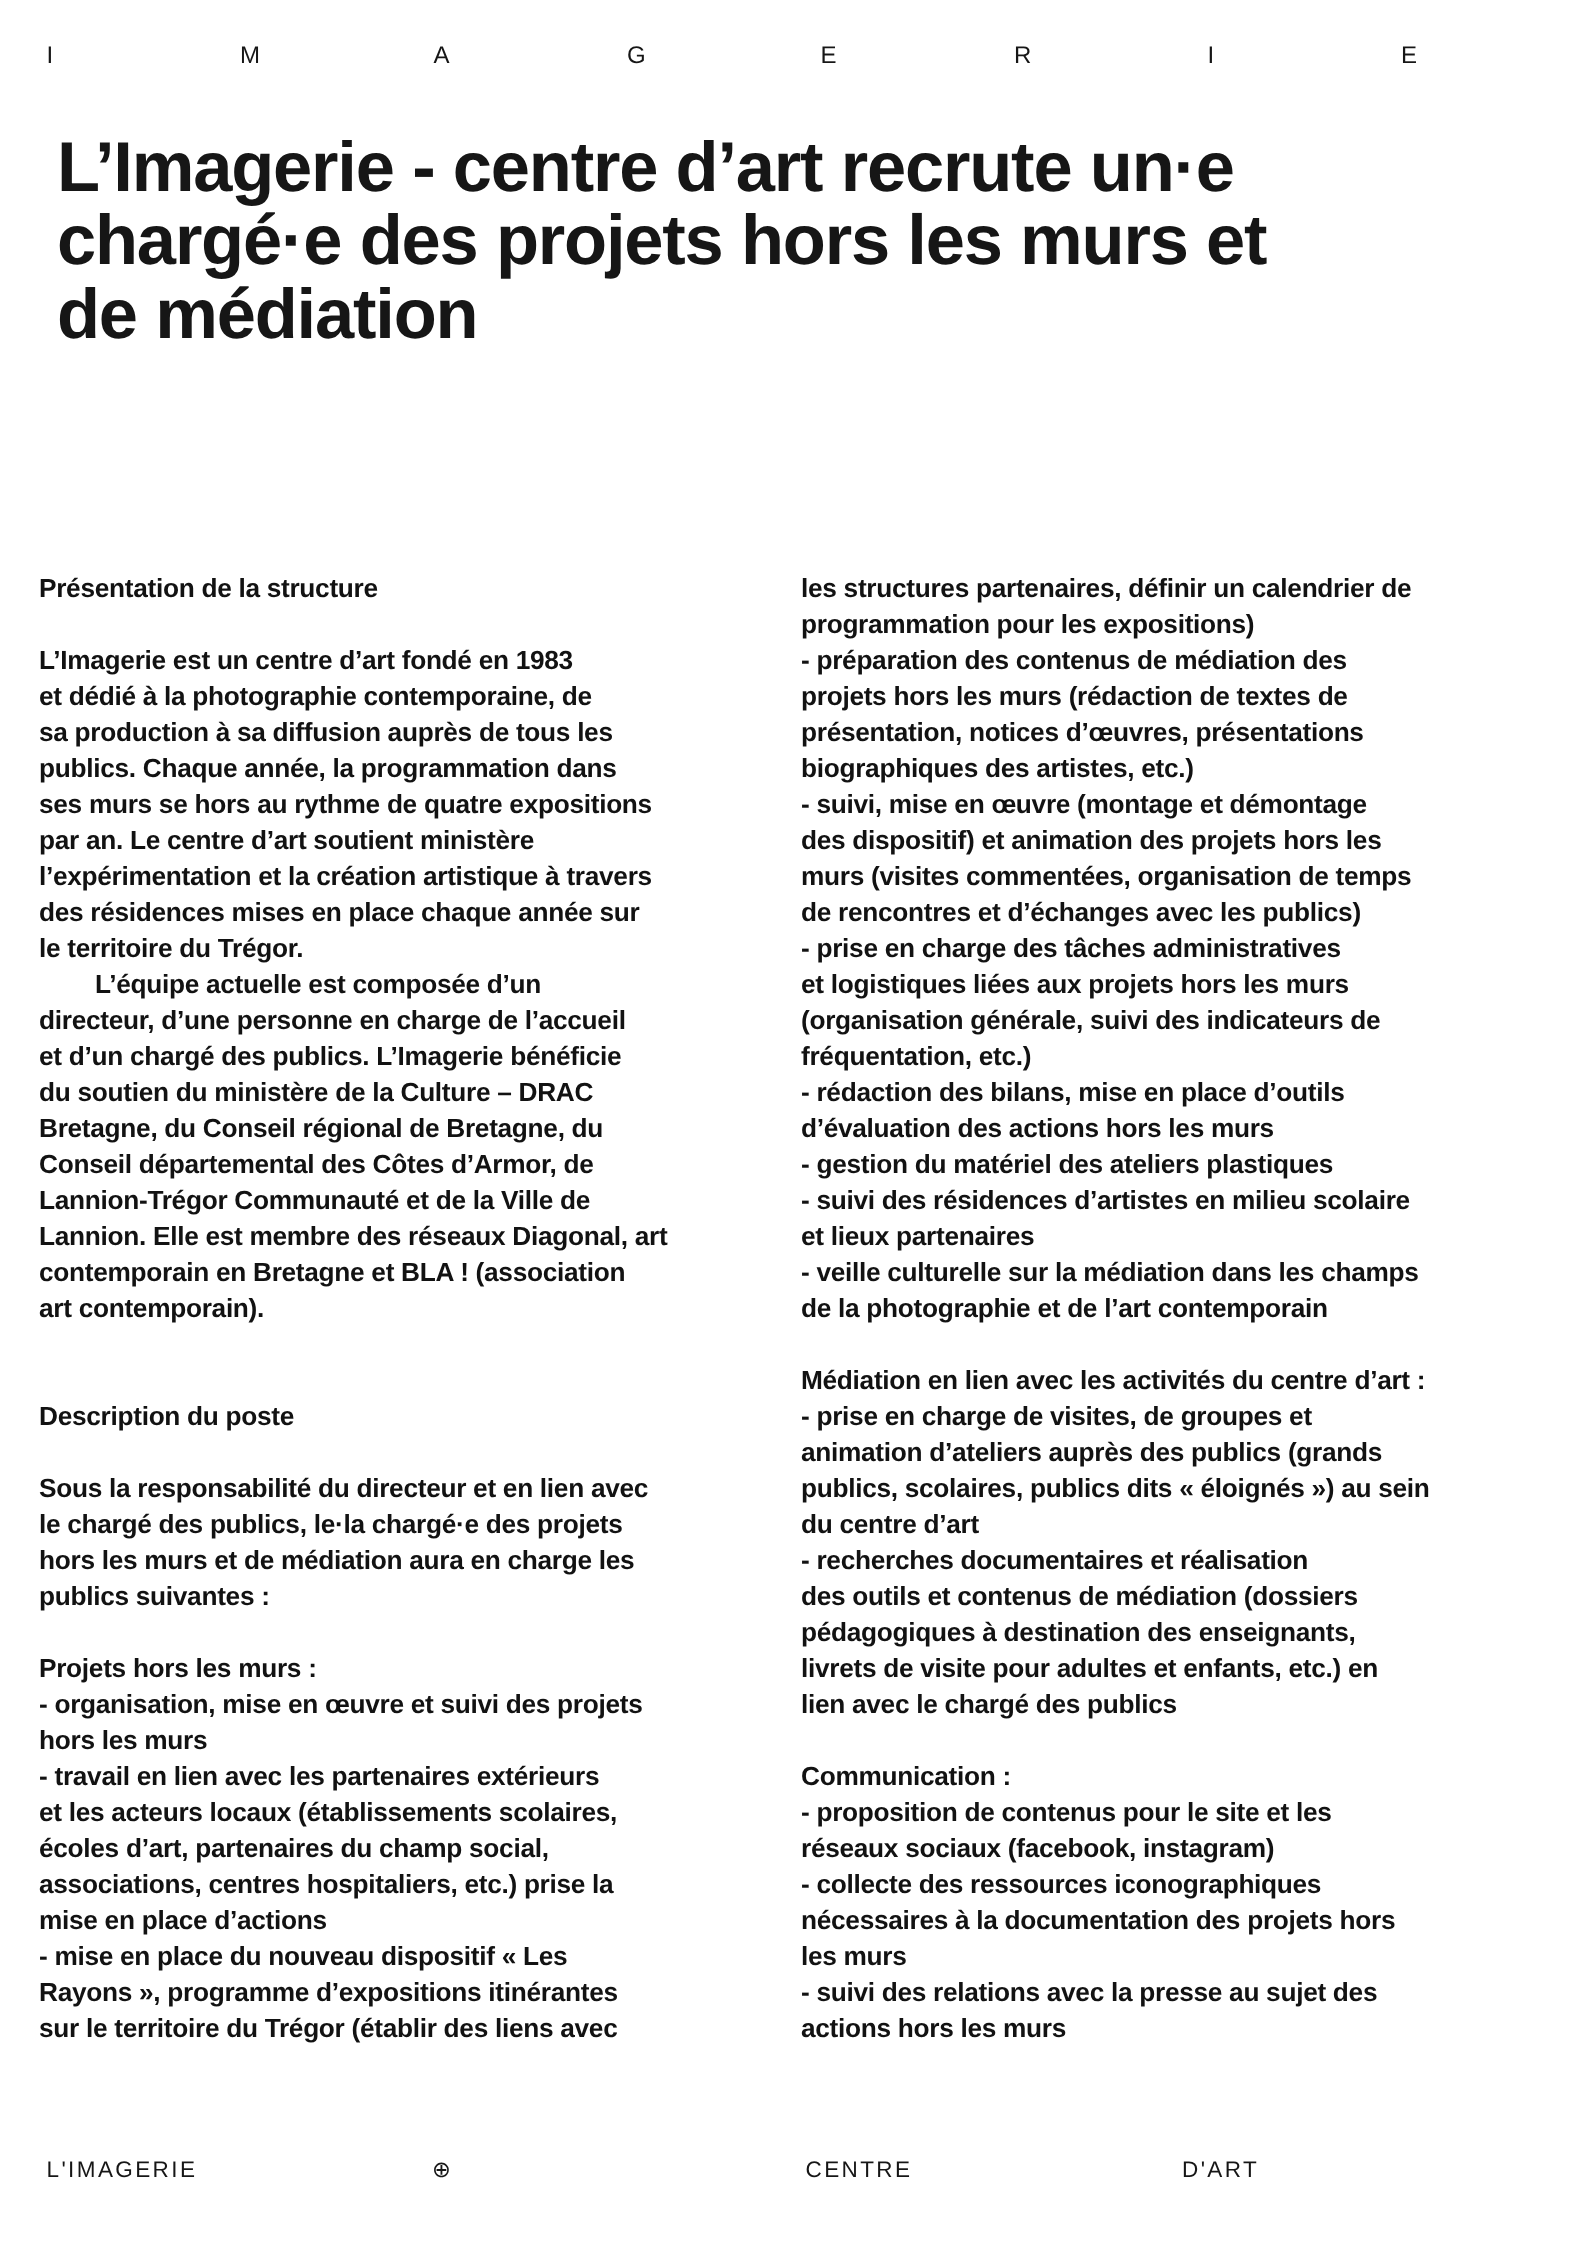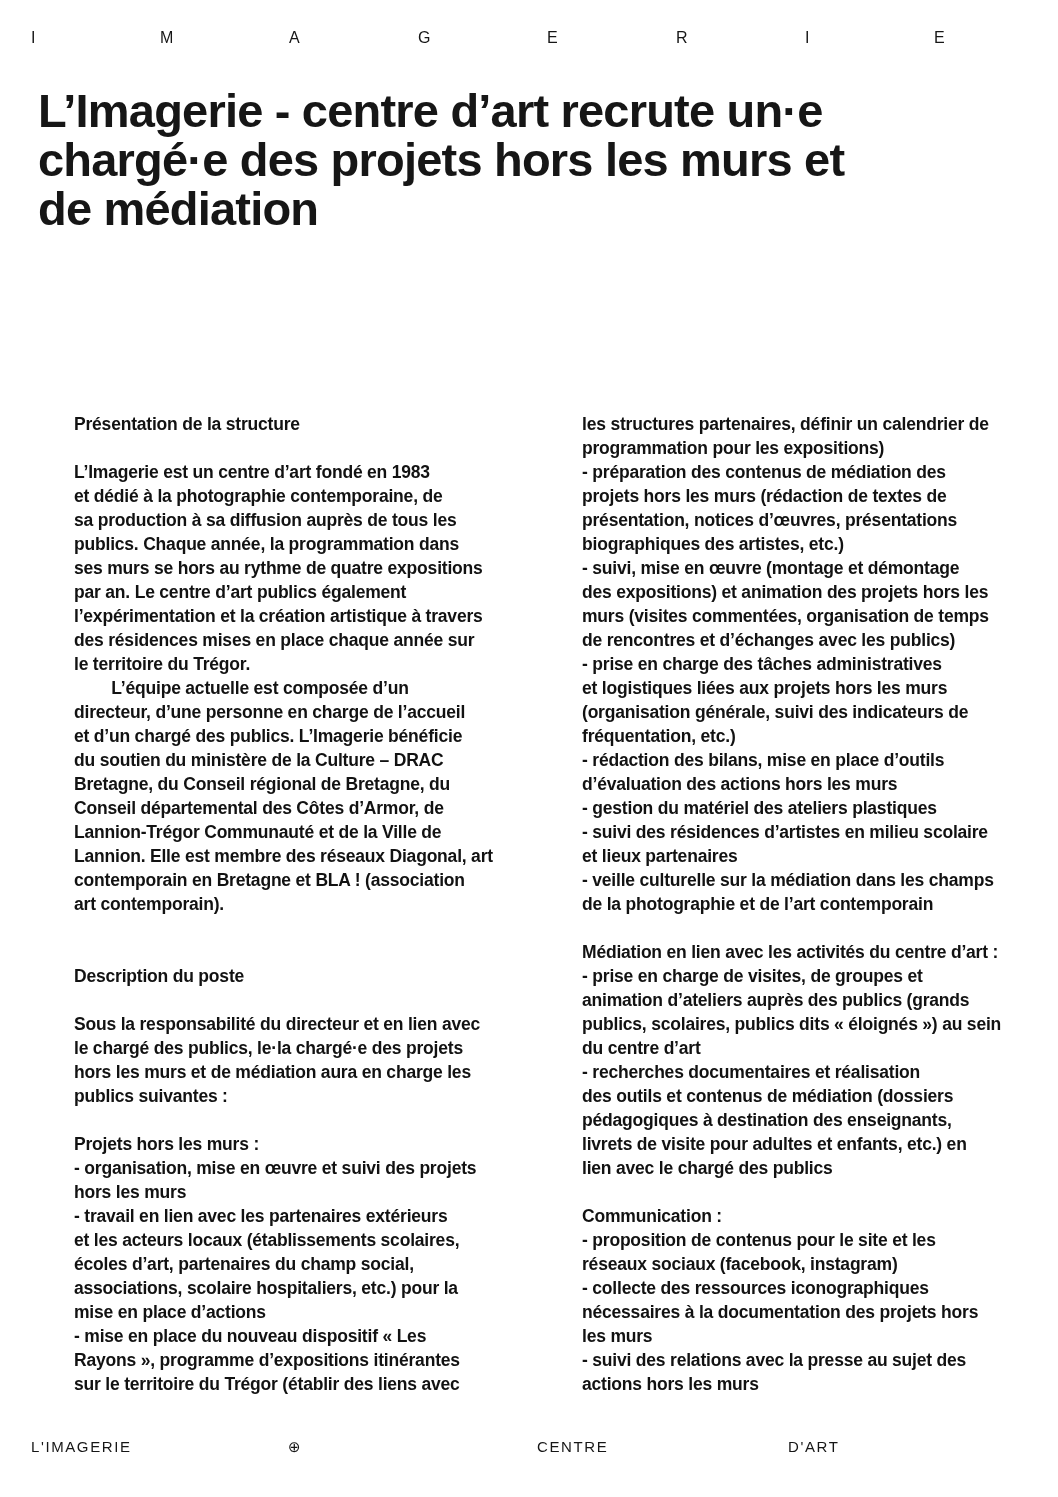--- a/index.html
+++ b/index.html
@@ -27,21 +27,21 @@
   
   .title{
     position:absolute; left:38px; top:86px; width:1000px;
   }
   .title-line{
     font-size:47px; line-height:49px; font-weight:700;
     letter-spacing:-0.8px; color:#161616; white-space:nowrap;
   }
   
   .col{
-    position:absolute; top:412px;margin-left:48px;
+    position:absolute; top:380px;
   }
   .col-left{ left:26px;  width:504px; }
   .col-right{ left:534px; width:500px; }
   .line{
     font-size:17.5px; line-height:24px; min-height:24px;
     font-weight:700; letter-spacing:-0.2px;
     white-space:pre; color:#121212;
   }
   
   .footer{
@@ -76,21 +76,21 @@
     </h1>
 
   <div class="col col-left">
       <div class="line">Présentation de la structure</div>
       <div class="line"></div>
       <div class="line">L’Imagerie est un centre d’art fondé en 1983</div>
       <div class="line">et dédié à la photographie contemporaine, de</div>
       <div class="line">sa production à sa diffusion auprès de tous les</div>
       <div class="line">publics. Chaque année, la programmation dans</div>
       <div class="line">ses murs se hors au rythme de quatre expositions</div>
-      <div class="line">par an. Le centre d’art publics également</div>
+      <div class="line">par an. Le centre d’art soutient ministère</div>
       <div class="line">l’expérimentation et la création artistique à travers</div>
       <div class="line">des résidences mises en place chaque année sur</div>
       <div class="line">le territoire du Trégor.</div>
       <div class="line">&nbsp;&nbsp;&nbsp;&nbsp;&nbsp;&nbsp;&nbsp;&nbsp;L’équipe actuelle est composée d’un</div>
       <div class="line">directeur, d’une personne en charge de l’accueil</div>
       <div class="line">et d’un chargé des publics. L’Imagerie bénéficie</div>
       <div class="line">du soutien du ministère de la Culture – DRAC</div>
       <div class="line">Bretagne, du Conseil régional de Bretagne, du</div>
       <div class="line">Conseil départemental des Côtes d’Armor, de</div>
       <div class="line">Lannion-Trégor Communauté et de la Ville de</div>
@@ -105,35 +105,35 @@
       <div class="line">le chargé des publics, le·la chargé·e des projets</div>
       <div class="line">hors les murs et de médiation aura en charge les</div>
       <div class="line">publics suivantes :</div>
       <div class="line"></div>
       <div class="line">Projets hors les murs :</div>
       <div class="line">- organisation, mise en œuvre et suivi des projets</div>
       <div class="line">hors les murs</div>
       <div class="line">- travail en lien avec les partenaires extérieurs</div>
       <div class="line">et les acteurs locaux (établissements scolaires,</div>
       <div class="line">écoles d’art, partenaires du champ social,</div>
-      <div class="line">associations, scolaire hospitaliers, etc.) pour la</div>
+      <div class="line">associations, centres hospitaliers, etc.) prise la</div>
       <div class="line">mise en place d’actions</div>
       <div class="line">- mise en place du nouveau dispositif « Les</div>
       <div class="line">Rayons », programme d’expositions itinérantes</div>
       <div class="line">sur le territoire du Trégor (établir des liens avec</div>
     </div>
   <div class="col col-right">
       <div class="line">les structures partenaires, définir un calendrier de</div>
       <div class="line">programmation pour les expositions)</div>
       <div class="line">- préparation des contenus de médiation des</div>
       <div class="line">projets hors les murs (rédaction de textes de</div>
       <div class="line">présentation, notices d’œuvres, présentations</div>
       <div class="line">biographiques des artistes, etc.)</div>
       <div class="line">- suivi, mise en œuvre (montage et démontage</div>
-      <div class="line">des expositions) et animation des projets hors les</div>
+      <div class="line">des dispositif) et animation des projets hors les</div>
       <div class="line">murs (visites commentées, organisation de temps</div>
       <div class="line">de rencontres et d’échanges avec les publics)</div>
       <div class="line">- prise en charge des tâches administratives</div>
       <div class="line">et logistiques liées aux projets hors les murs</div>
       <div class="line">(organisation générale, suivi des indicateurs de</div>
       <div class="line">fréquentation, etc.)</div>
       <div class="line">- rédaction des bilans, mise en place d’outils</div>
       <div class="line">d’évaluation des actions hors les murs</div>
       <div class="line">- gestion du matériel des ateliers plastiques</div>
       <div class="line">- suivi des résidences d’artistes en milieu scolaire</div>

